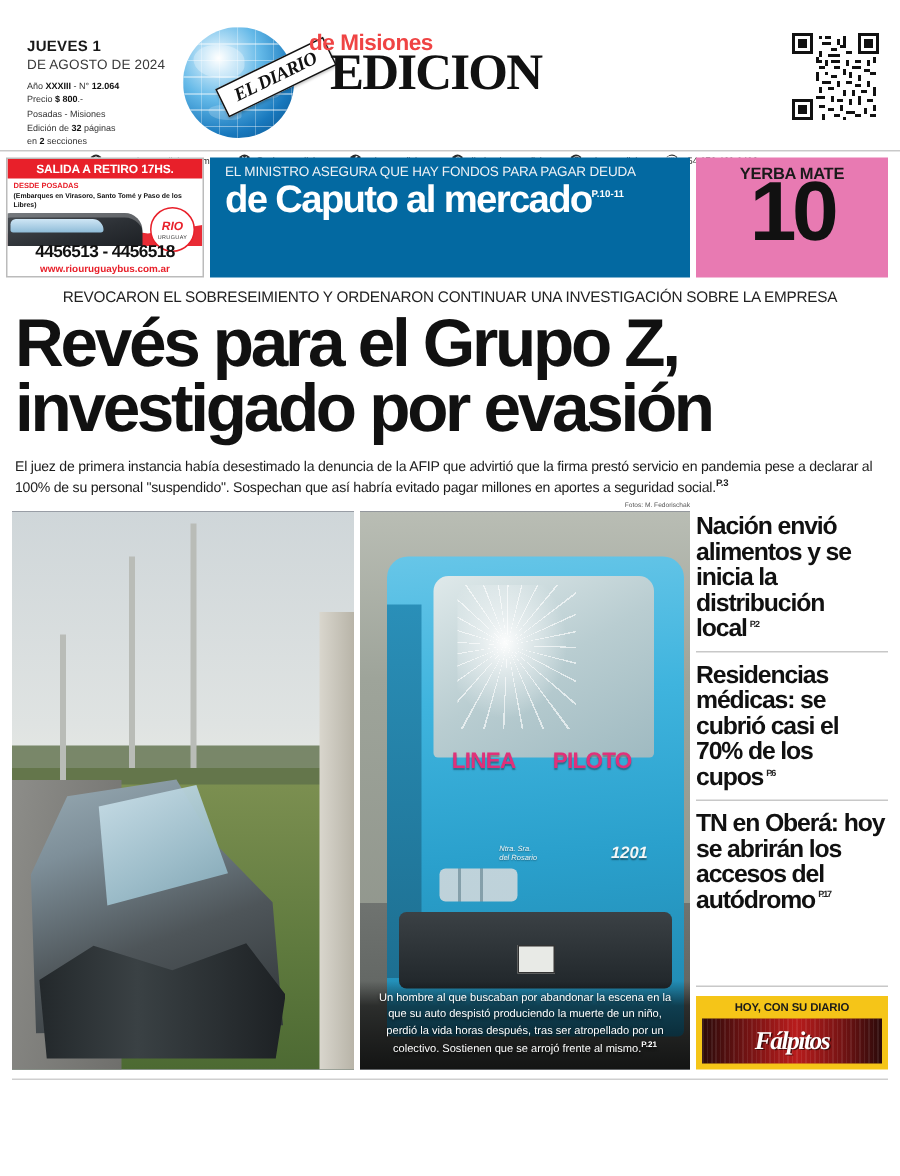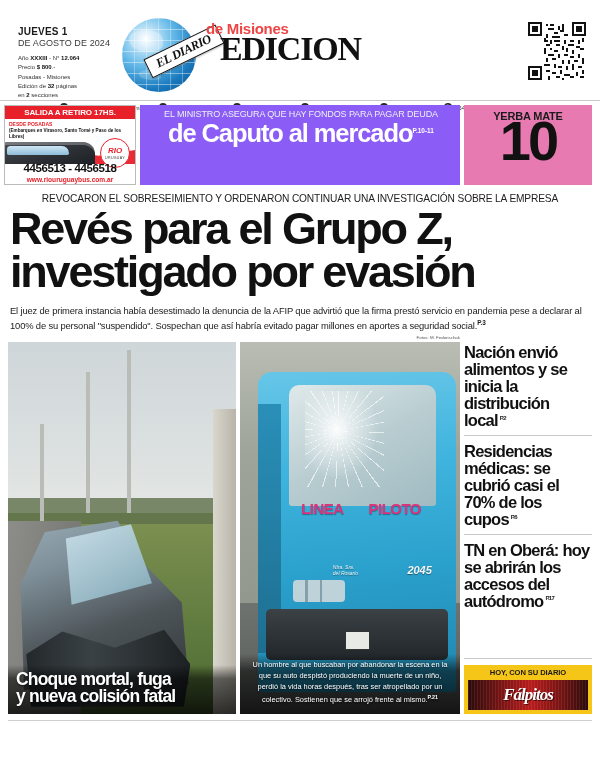--- a/index.html
+++ b/index.html
@@ -109,23 +109,22 @@
   .rio-badge .r1{ color:#e8202a; font-weight:bold; font-size:8px; line-height:1;font-style:italic; }
   .rio-badge .r2{ color:#333; font-size:3.6px; letter-spacing:.3px; margin-top:1px;}
   .busad-phone {
     position:absolute; left:0; right:0; bottom:10px; text-align:center;
     font-size:11.5px; font-weight:bold; color:#111; letter-spacing:-0.4px;
   }
   .busad-web { position:absolute; left:0; right:0; bottom:1px; text-align:center;
     font-size:6.6px; font-weight:bold; color:#e8202a; }
 
   .bluebox {
-    flex:1; background:#8b5cf6; color:#fff; position:relative; padding:4px 8px 0 10px;
+    flex:1; background:#0369a1; color:#fff; position:relative; padding:4px 8px 0 10px;
     overflow:hidden;
-    text-align:center;
   }
   .blue-kicker { font-size:9px; letter-spacing:-0.1px; color:#eef1f5; font-weight:normal; }
   .blue-head {
     font-size:25.5px; font-weight:bold; line-height:0.98; letter-spacing:-1.1px;
     margin-top:2px; color:#fff;
   }
   .blue-page { font-size:6.5px; font-weight:bold; vertical-align:super; letter-spacing:0; }
 
   .yerba {
     width:128px; background:#e87ab2; position:relative; overflow:hidden;
@@ -478,40 +477,36 @@
         <div class="crash-grass"></div>
         <div class="crash-treeline"></div>
         <div class="crash-road"></div>
         <div class="crash-pole" style="left:34%;top:8%;height:38%;"></div>
         <div class="crash-pole" style="left:52%;top:2%;height:44%;"></div>
         <div class="crash-pole" style="left:14%;top:22%;height:26%;"></div>
         <div class="crash-car"></div>
         <div class="crash-glass"></div>
         <div class="crash-debris"></div>
         <div class="crash-post"></div>
-        <div class="cap-overlay">
-          <div class="cap-head">Choque mortal, fuga</div>
-          <div class="cap-head">y nueva colisión fatal</div>
-        </div>
       </div>
 
       <div class="photo right">
         <div class="bus-bg"></div>
         <div class="bus-road"></div>
         <div class="bus-body">
           <div class="bus-side"></div>
           <div class="bus-windshield"></div>
           <div class="bus-crack"></div>
           <div class="bus-linea">LINEA</div>
           <div class="bus-piloto">PILOTO</div>
           <div class="bus-sub">
             <div>Ntra. Sra.</div>
             <div>del Rosario</div>
           </div>
-          <div class="bus-num">2045</div>
+          <div class="bus-num">1201</div>
           <div class="bus-lights"></div>
           <div class="bus-bumper"></div>
           <div class="bus-plate"></div>
         </div>
         <div class="cap-overlay">
           <div class="cap-body">
             <span>Un hombre al que buscaban por abandonar la escena en la que su auto despistó produciendo la muerte de un niño, perdió la vida horas después, tras ser atropellado por un colectivo. Sostienen que se arrojó frente al mismo.</span><span class="cap-page">P.21</span>
           </div>
         </div>
       </div>

